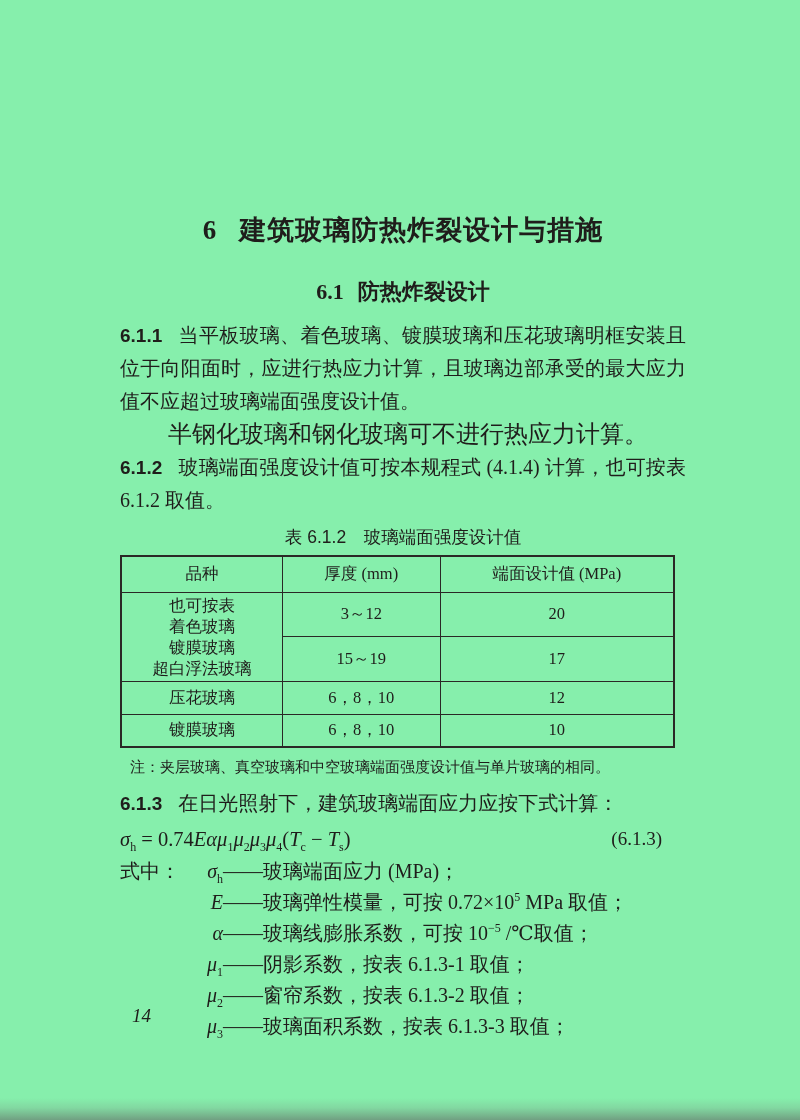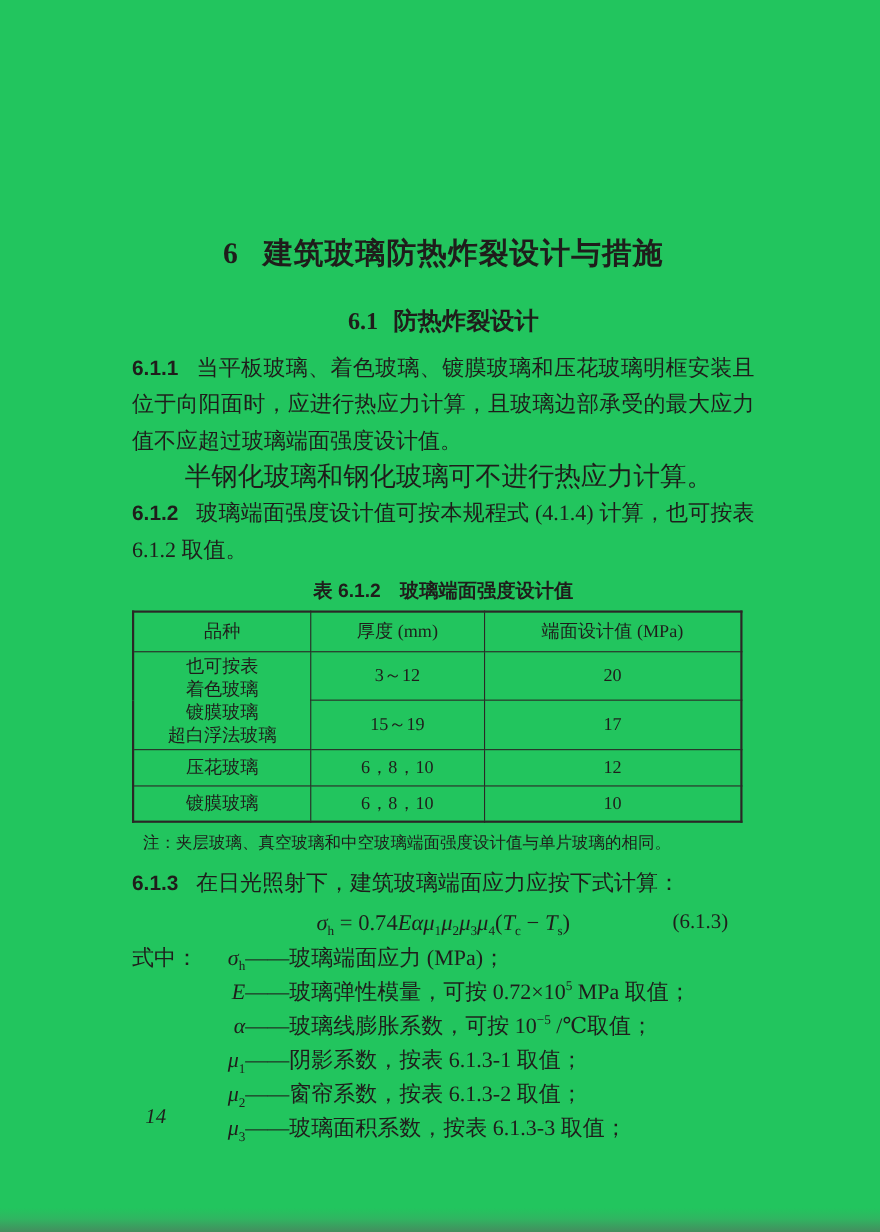--- a/index.html
+++ b/index.html
@@ -1,21 +1,21 @@
 <!DOCTYPE html>
 <html><head>
 <meta charset="utf-8">
 <style>
   * { margin: 0; padding: 0; box-sizing: border-box; }
   html, body { background: #e8e8e8; }
   .sheet {
     position: relative;
     width: 800px;
     height: 1120px;
-    background: #22c55e;
+    background: #86efac;
     overflow: hidden;
     font-family: "Liberation Serif", "DejaVu Serif", serif;
     color: #1f1d1b;
   }
   .content {
     position: absolute;
     left: 120px;
     width: 566px;
     top: 0;
     padding-top: 212px;
@@ -59,21 +59,21 @@
     font-size: 24px;
     line-height: 33px;
     text-indent: 2em;
     text-align: justify;
   }
   .clause.tight { margin-top: 0; }
   .table-caption {
     margin-top: 8px;
     text-align: center;
     font-family: "Liberation Sans", "DejaVu Sans", sans-serif;
-    font-weight: 700;
+    font-weight: 400;
     font-size: 17.5px;
     line-height: 24px;
   }
   table.data-table {
     margin-top: 6px;
     width: 555px;
     border-collapse: collapse;
     table-layout: fixed;
     border: 2px solid #2a2826;
     font-size: 16.5px;
@@ -96,21 +96,21 @@
     margin-top: 9px;
     padding-left: 10px;
     font-size: 15px;
     line-height: 20px;
   }
   .formula-row {
     position: relative;
     margin-top: 2px;
     height: 34px;
     line-height: 34px;
-    text-align: center;
+    text-align: left;
     font-size: 20.5px;
   }
   .formula i, .def-sym i { font-style: italic; font-family: "Liberation Serif", serif; }
   .formula sub, .def-sym sub { font-size: 12px; line-height: 0; }
   .formula-number {
     position: absolute;
     right: 24px;
     top: 0;
     font-size: 19px;
   }

